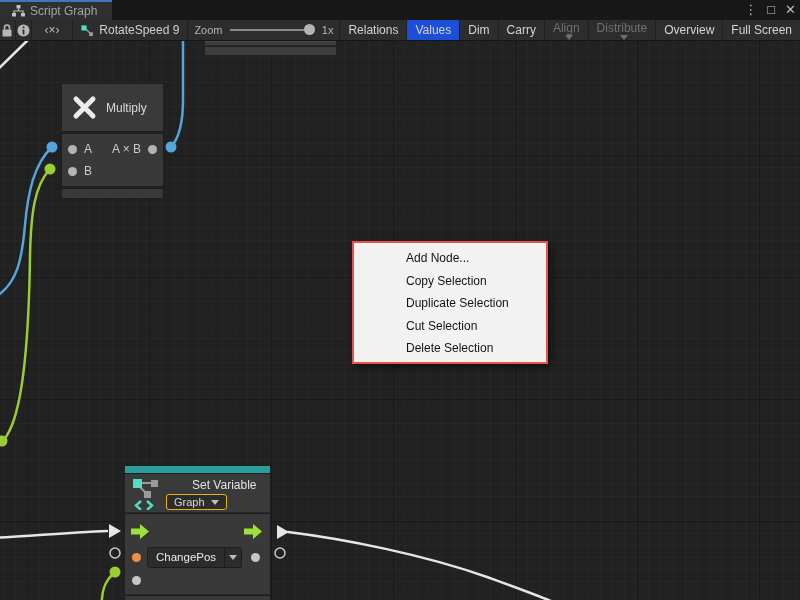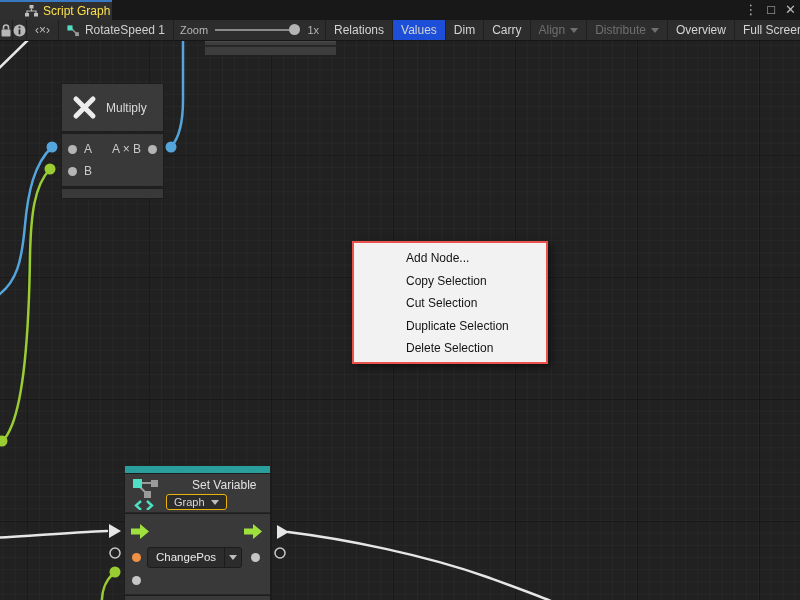--- a/index.html
+++ b/index.html
@@ -17,35 +17,35 @@
       linear-gradient(to bottom, rgba(255,255,255,.028) 1px, transparent 1px);
     background-size:122px 122px,122px 122px,12.2px 12.2px,12.2px 12.2px;
     background-position:27px 33px,27px 33px,2.6px 8.6px,2.6px 8.6px;
     z-index:0;}
 
   
   #titlebar{position:absolute;left:0;top:0;width:800px;height:20px;
     background:#181818;z-index:30;}
   #tab{position:absolute;left:0;top:0;width:112px;height:20px;background:#2f2f2f;
     border-top:2px solid #3a79c2;box-sizing:border-box;display:flex;align-items:center;
-    gap:5px;padding-left:25px;color:#fde047;font-size:12px;}
+    gap:5px;padding-left:12px;color:#a3a3a3;font-size:12px;}
   #win-icons{position:absolute;right:4px;top:0;height:20px;display:flex;align-items:center;
     gap:10px;color:#bdbdbd;font-size:13px;}
   #win-icons .wicon{cursor:default;line-height:20px;}
 
   
   #toolbar{position:absolute;left:0;top:20px;width:800px;height:21px;background:#2d2d2d;
     border-bottom:1px solid #161616;box-sizing:border-box;display:flex;align-items:stretch;
     z-index:29;color:#d4d4d4;font-size:12px;white-space:nowrap;overflow:hidden;}
   .tcell{display:flex;align-items:center;justify-content:center;
     border-right:1px solid #1f1f1f;box-sizing:border-box;height:100%;padding:0 8px;}
   .tcell.icon-cell{padding:0;}
   .tbtn{cursor:pointer;}
   .tbtn.active{background:#1d4ed8;}
-  .tbtn.disabled{color:#6f6f6f;}
+  .tbtn.disabled{color:#6f6f6f;flex-direction:column;}
   .tri{width:0;height:0;border-left:4px solid transparent;border-right:4px solid transparent;
     border-top:5px solid #c8c8c8;display:inline-block;margin-left:5px;}
   .tri.dim{border-top-color:#6f6f6f;}
   #zoom-area{display:flex;align-items:center;border-right:1px solid #1f1f1f;padding:0 6px;}
   #zoom-track{width:86px;height:2px;background:#8a8a8a;margin:0 3px;position:relative;}
   #zoom-handle{position:absolute;right:-2px;top:-5px;width:11px;height:11px;border-radius:50%;
     background:#b4b4b4;}
   .tlabel{color:#b5b5b5;font-size:11px;}
   #breadcrumb{gap:6px;color:#cfcfcf;}
 
@@ -208,22 +208,22 @@
       <span class="dot light"></span>
     </div>
   </div>
   <div class="sv-sep"></div>
   <div class="sv-footer"></div>
 </div>
 
 <div id="context-menu">
   <div class="menu-item">Add Node...</div>
   <div class="menu-item">Copy Selection</div>
+  <div class="menu-item">Duplicate Selection</div>
   <div class="menu-item">Cut Selection</div>
-  <div class="menu-item">Duplicate Selection</div>
   <div class="menu-item">Delete Selection</div>
 </div>
 
 <div id="titlebar">
   <div id="tab">
     <svg width="13" height="12" viewBox="0 0 13 12">
       <rect x="4.5" y="0" width="4" height="3.5" fill="#c0c0c0"></rect>
       <rect x="0" y="8" width="4" height="3.5" fill="#c0c0c0"></rect>
       <rect x="9" y="8" width="4" height="3.5" fill="#c0c0c0"></rect>
       <path d="M 6.5 3.5 L 6.5 6 M 2 8 L 2 6 L 11 6 L 11 8" stroke="#c0c0c0" stroke-width="1.2" fill="none"></path>
@@ -253,21 +253,21 @@
   </div>
   <div class="tcell tbtn" style="width:61px;color:#bdbdbd">
     <span>‹×›</span>
   </div>
   <div class="tcell" id="breadcrumb" style="width:115px">
     <svg width="14" height="13" viewBox="0 0 14 13">
       <path d="M 4 3 L 11 10" stroke="#9a9a9a" stroke-width="1.6"></path>
       <rect x="0.5" y="0.5" width="6" height="6" fill="#4fe0c4"></rect>
       <rect x="9.5" y="8.5" width="4.5" height="4.5" fill="#9a9a9a"></rect>
     </svg>
-    <span>RotateSpeed 1</span>
+    <span>RotateSpeed 9</span>
   </div>
   <div id="zoom-area" style="width:152px;box-sizing:border-box">
     <span class="tlabel" style="margin-right:4px">Zoom</span>
     <div id="zoom-track">
       <div id="zoom-handle"></div>
     </div>
     <span class="tlabel" style="margin-left:6px">1x</span>
   </div>
   <div class="tcell tbtn">
     <span>Relations</span>

